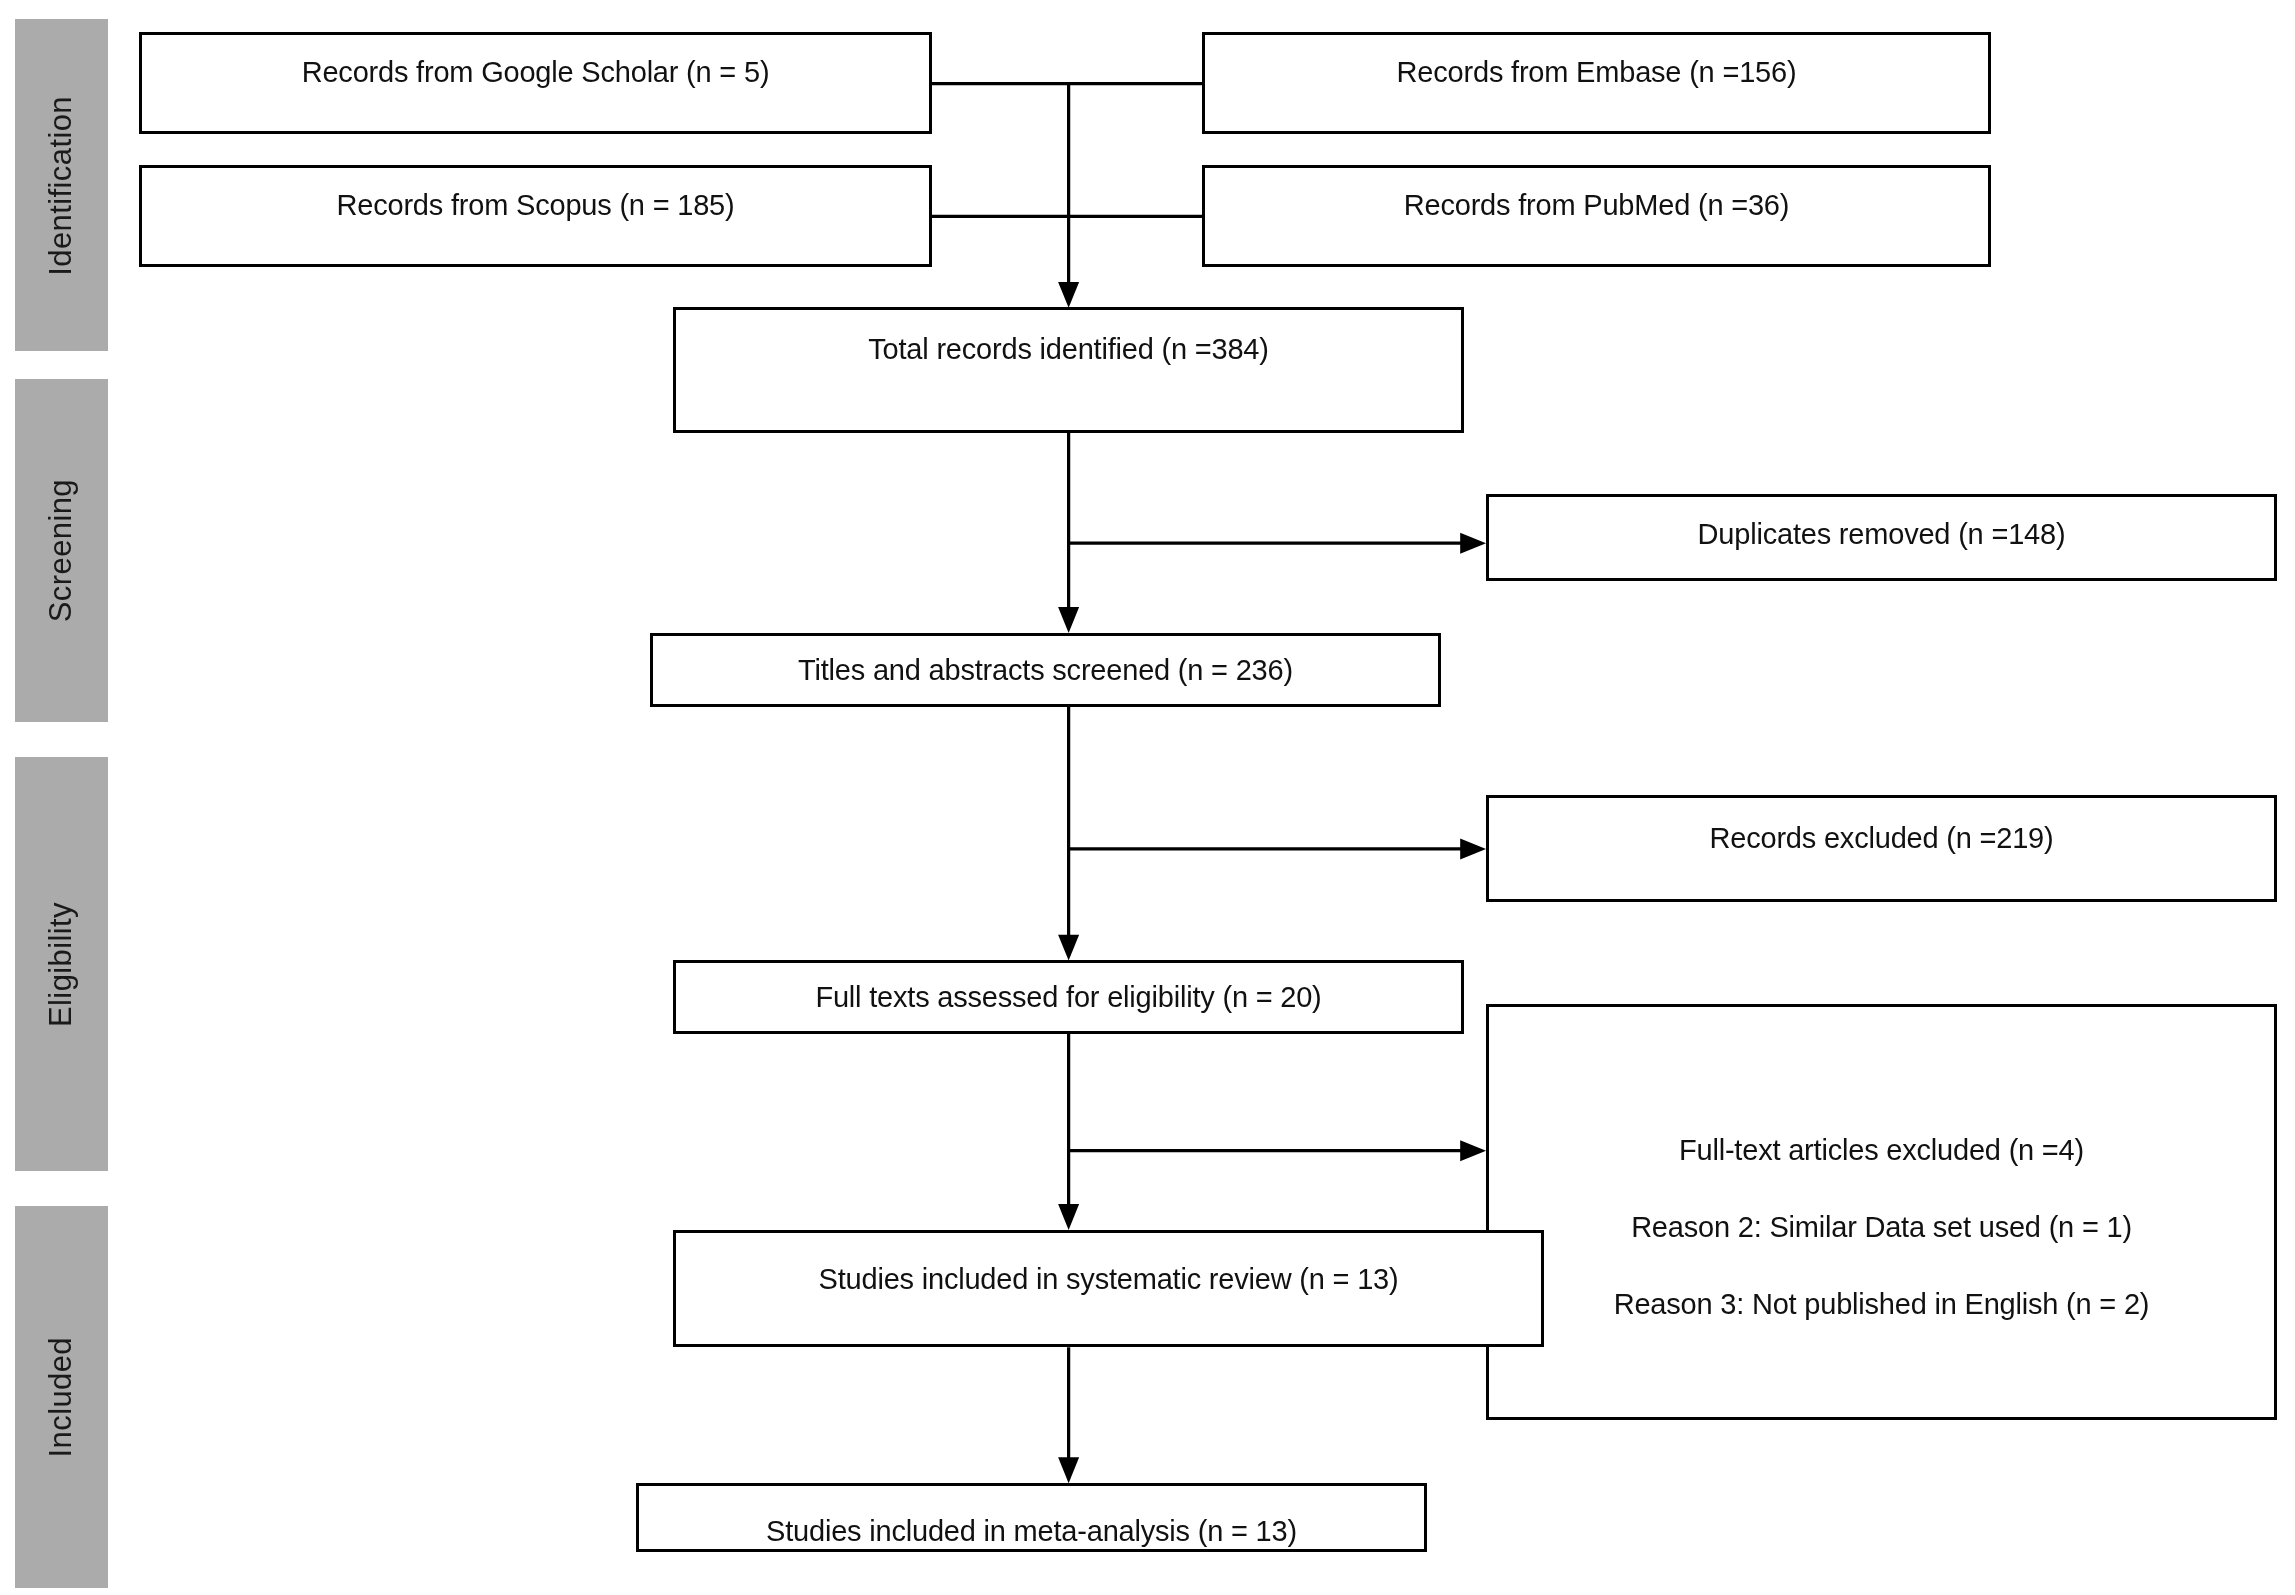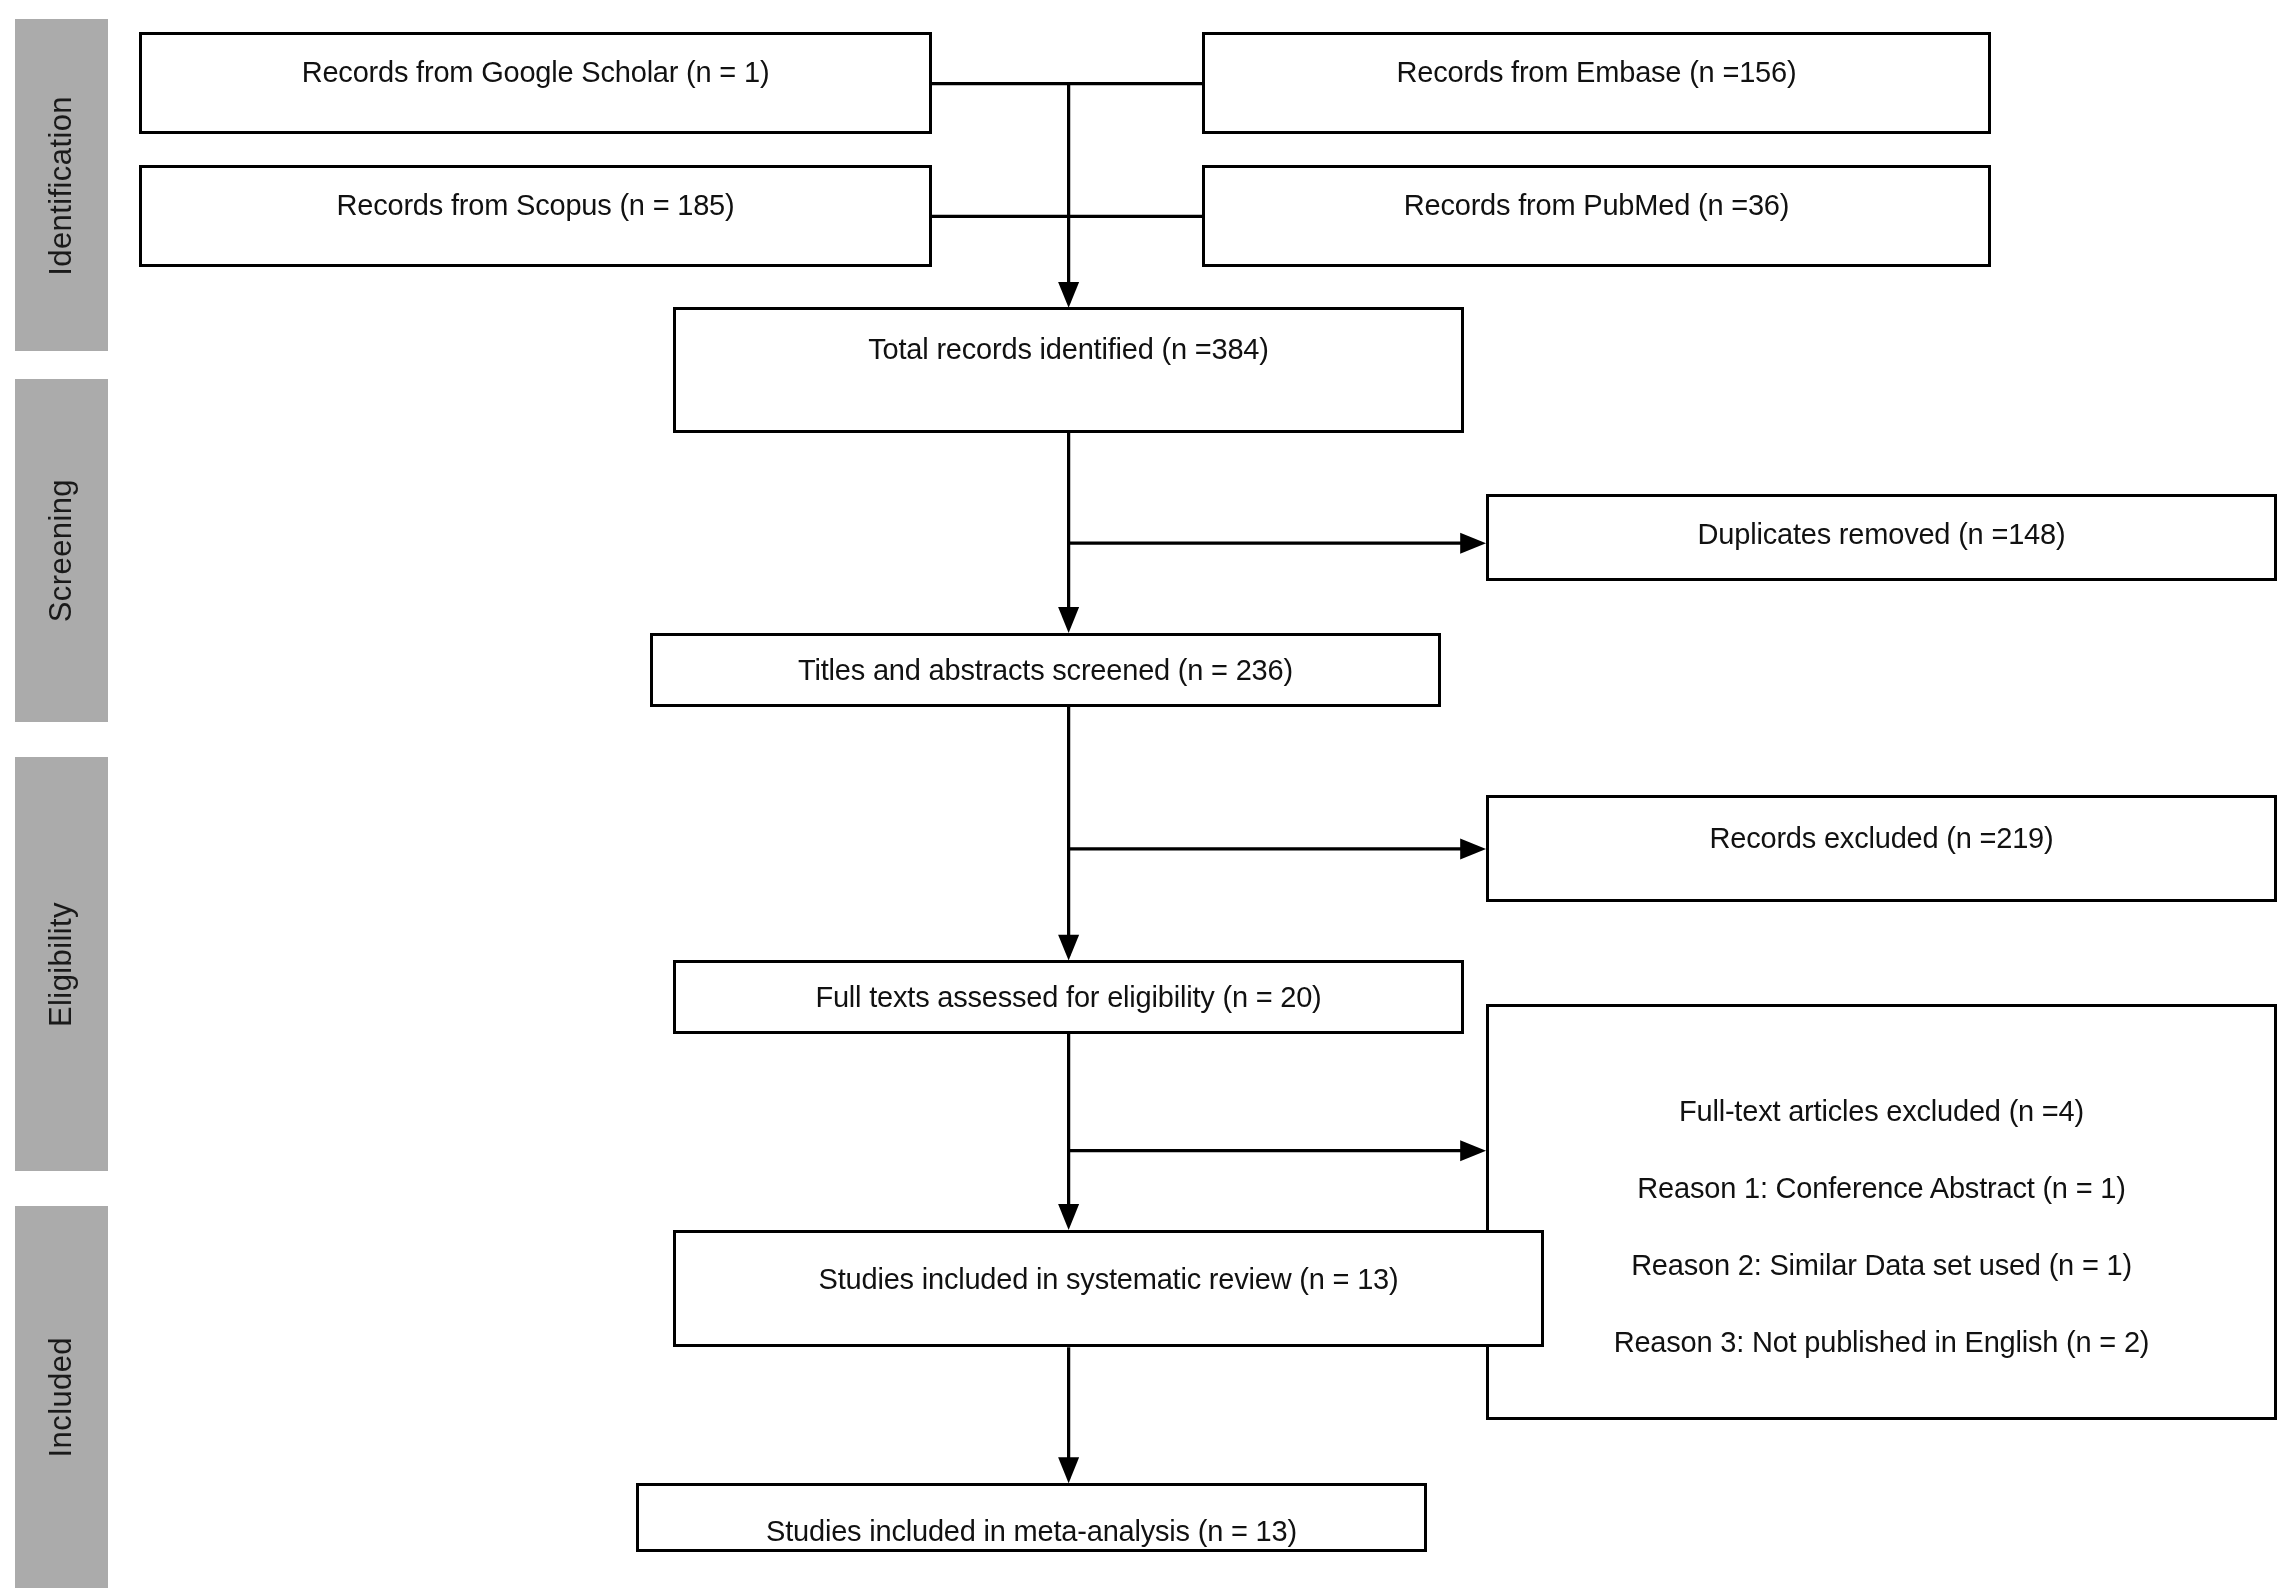--- a/index.html
+++ b/index.html
@@ -94,21 +94,21 @@
     <polygon points="1805,1036 1805,1062 1837,1049"></polygon>
     <line x1="1321" y1="1277" x2="1321" y2="1514"></line>
     <polygon points="1308,1488 1334,1488 1321,1520"></polygon>
     <line x1="1321" y1="1422" x2="1825" y2="1422"></line>
     <polygon points="1805,1409 1805,1435 1837,1422"></polygon>
     <line x1="1321" y1="1665" x2="1321" y2="1827"></line>
     <polygon points="1308,1801 1334,1801 1321,1833"></polygon>
   </svg>
 
   <div class="box" style="left:139px;top:32px;width:793px;height:102px;padding-top:21px">
-    <span>Records from Google Scholar (n = 1)</span>
+    <span>Records from Google Scholar (n = 5)</span>
   </div>
 
   <div class="box" style="left:1202px;top:32px;width:789px;height:102px;padding-top:21px">
     <span>Records from Embase (n =156)</span>
   </div>
 
   <div class="box" style="left:139px;top:165px;width:793px;height:102px;padding-top:21px">
     <span>Records from Scopus (n = 185)</span>
   </div>
 
@@ -131,21 +131,20 @@
   <div class="box" style="left:1486px;top:795px;width:791px;height:107px;padding-top:24px">
     <span>Records excluded (n =219)</span>
   </div>
 
   <div class="box" style="left:673px;top:960px;width:791px;height:74px;padding-top:18px">
     <span>Full texts assessed for eligibility (n = 20)</span>
   </div>
 
   <div class="box jbox" style="left:1486px;top:1004px;width:791px;height:416px;padding-top:29px;row-gap:45px">
     <div class="jline">Full-text articles excluded (n =4)</div>
-    <div class="jline">Reason 1: Conference Abstract (n = 1)</div>
     <div class="jline">Reason 2: Similar Data set used (n = 1)</div>
     <div class="jline">Reason 3: Not published in English (n = 2)</div>
   </div>
 
   <div class="box" style="left:673px;top:1230px;width:871px;height:117px;padding-top:30px">
     <span>Studies included in systematic review (n = 13)</span>
   </div>
 
   <div class="box" style="left:636px;top:1483px;width:791px;height:69px;padding-top:29px">
     <span>Studies included in meta-analysis (n = 13)</span>

